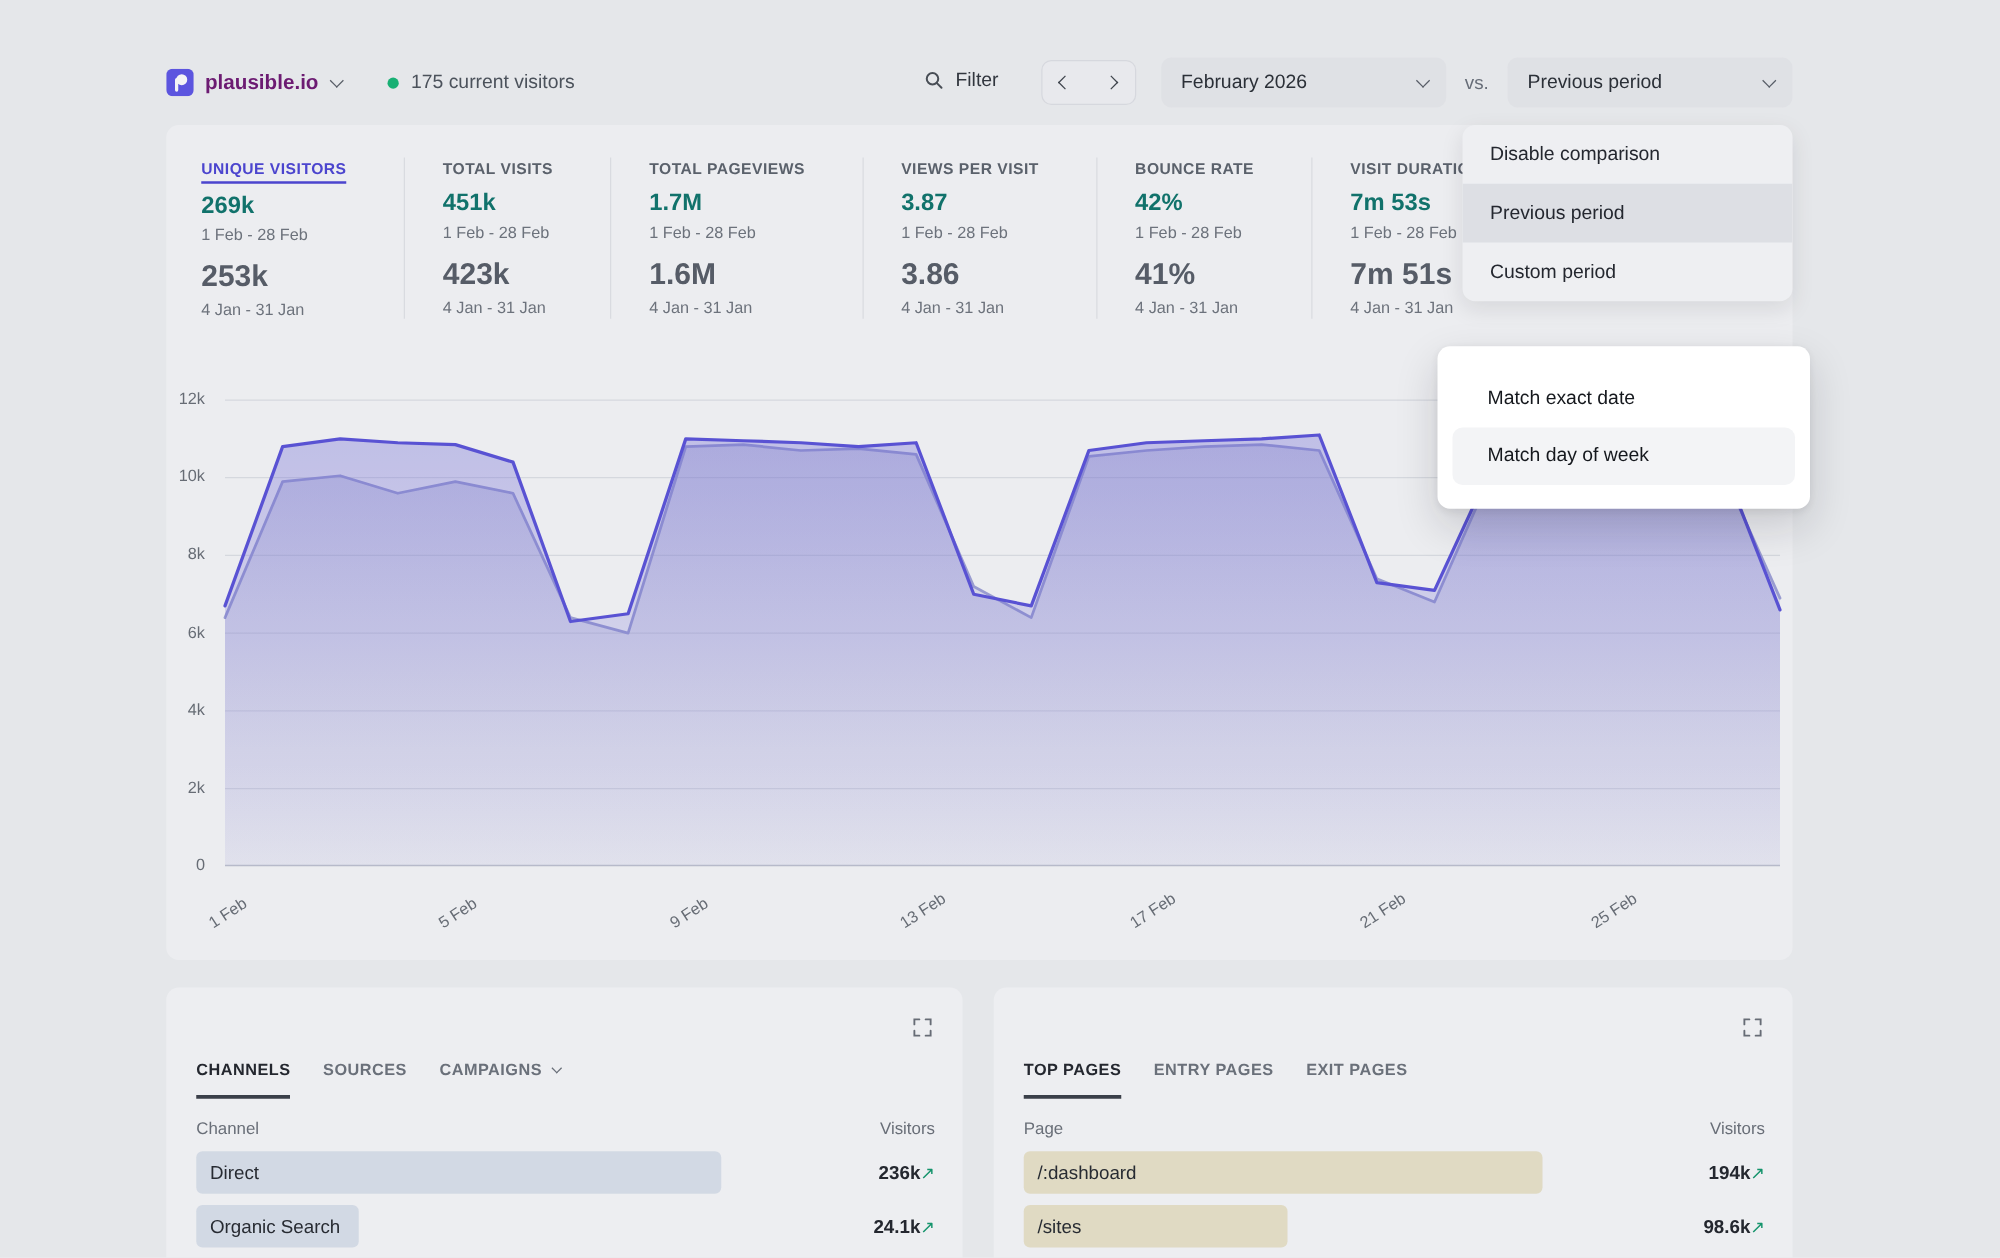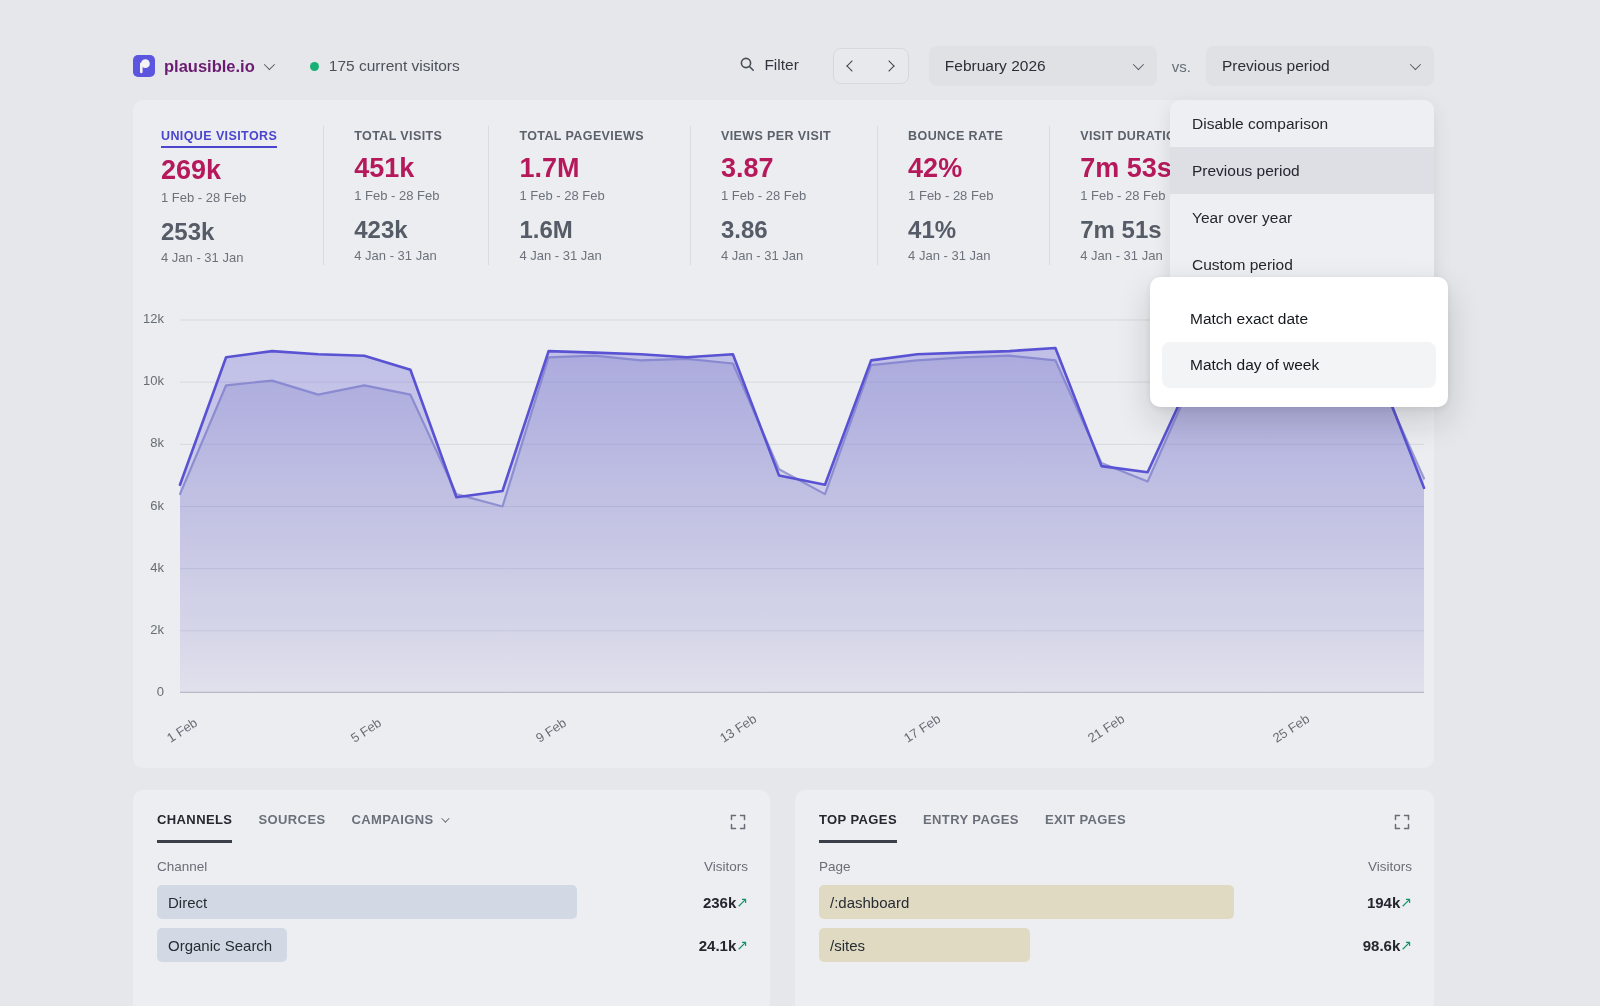--- a/index.html
+++ b/index.html
@@ -34,38 +34,38 @@
   .chev.small { width:6px; height:6px; }
   .site-picker .chev, .select .chev { color:#595f68; }
 
   
   .main-card { position:absolute; left:133px; top:100px; width:1301px; height:668px; background:#f7f8fa; border-radius:10px; z-index:1; }
   .metrics { display:flex; padding:26px 28px 0 28px; }
   .metric { padding-right:46px; margin-right:30px; border-right:1px solid #e3e5e9; }
   .metric:last-child { border-right:none; margin-right:0; }
   .m-label { display:inline-block; font-size:12.5px; font-weight:700; letter-spacing:.4px; color:#5d646e; margin-bottom:10px; text-transform:uppercase; }
   .metric.active .m-label { color:#4d46d6; border-bottom:2px solid #4d46d6; padding-bottom:3px; margin-bottom:7px; }
-  .m-value { font-size:27px; font-weight:700; color:#be185d; }
+  .m-value { font-size:19px; font-weight:700; color:#0f766e; }
   .m-range { font-size:13px; color:#70767f; margin:4px 0 13px; }
   .m-prev-value { font-size:24px; font-weight:700; color:#585f69; }
   .m-prev-range { font-size:13px; color:#70767f; margin-top:4px; }
 
   #ylabels { position:absolute; left:0; top:220px; width:39px; height:373px; }
   .ytick { position:absolute; right:8px; font-size:13px; color:#6a7078; }
   #chart-wrap { position:absolute; left:47px; top:220px; width:1244px; height:373px; }
   #chart-svg { width:100%; height:100%; display:block; overflow:visible; }
   #xlabels { position:absolute; left:47px; top:605px; width:1244px; height:56px; }
   .xtick { position:absolute; top:28px; font-size:13px; color:#6a7078; white-space:nowrap; transform:rotate(-33deg); transform-origin:0 0; }
 
   
   .table-card { position:absolute; top:790px; height:250px; background:#f8f9fb; border-radius:10px; padding:22px 22px 0 24px; z-index:1; }
   #card-channels { left:133px; width:637px; }
   #card-pages { left:795px; width:639px; }
   .tabs-row { display:flex; align-items:flex-start; gap:26px; }
-  .tab { font-size:13px; font-weight:700; letter-spacing:.4px; color:#6e747d; padding-bottom:13px; border-bottom:3px solid transparent; cursor:pointer; display:flex; align-items:center; gap:7px; text-transform:uppercase; }
+  .tab { font-size:13px; font-weight:700; letter-spacing:.4px; color:#6e747d; padding-bottom:13px; border-bottom:3px solid transparent; cursor:pointer; display:flex; align-items:center; gap:7px; text-transform:uppercase;margin-top:36px; }
   .tab.active { color:#23272e; border-bottom-color:#3b4049; }
   .expand-btn { margin-left:auto; background:none; border:none; cursor:pointer; padding:2px; }
   .cols { display:flex; justify-content:space-between; font-size:13.5px; color:#6c727b; margin:16px 0 11px;text-align:right; }
   .trow { position:relative; height:34px; display:flex; align-items:center; justify-content:space-between; margin-bottom:9px; cursor:pointer; }
   .bar { position:absolute; left:0; top:0; bottom:0; border-radius:5px; }
   #card-channels .bar { background:#dce3ee; }
   #card-pages .bar { background:#eae4cb; }
   .rname { position:relative; padding-left:11px; font-size:15px; color:#272b31; }
   .rval { position:relative; font-size:15px; font-weight:700; color:#23272e; display:flex; align-items:center; gap:0; }
   .arrow { color:#149a6f; font-size:14px; font-weight:400; }
@@ -299,21 +299,20 @@
     <span class="rval">
       <span>98.6k</span>
       <span class="arrow">↗</span>
     </span>
   </div>
 </section>
 
 <div class="comparison-menu">
   <div class="cm-item">Disable comparison</div>
   <div class="cm-item selected">Previous period</div>
-  <div class="cm-item">Year over year</div>
   <div class="cm-item">Custom period</div>
 </div>
 
 <div class="overlay"></div>
 
 <div class="match-popup">
   <div class="mp-item">Match exact date</div>
   <div class="mp-item active">Match day of week</div>
 </div>
 

